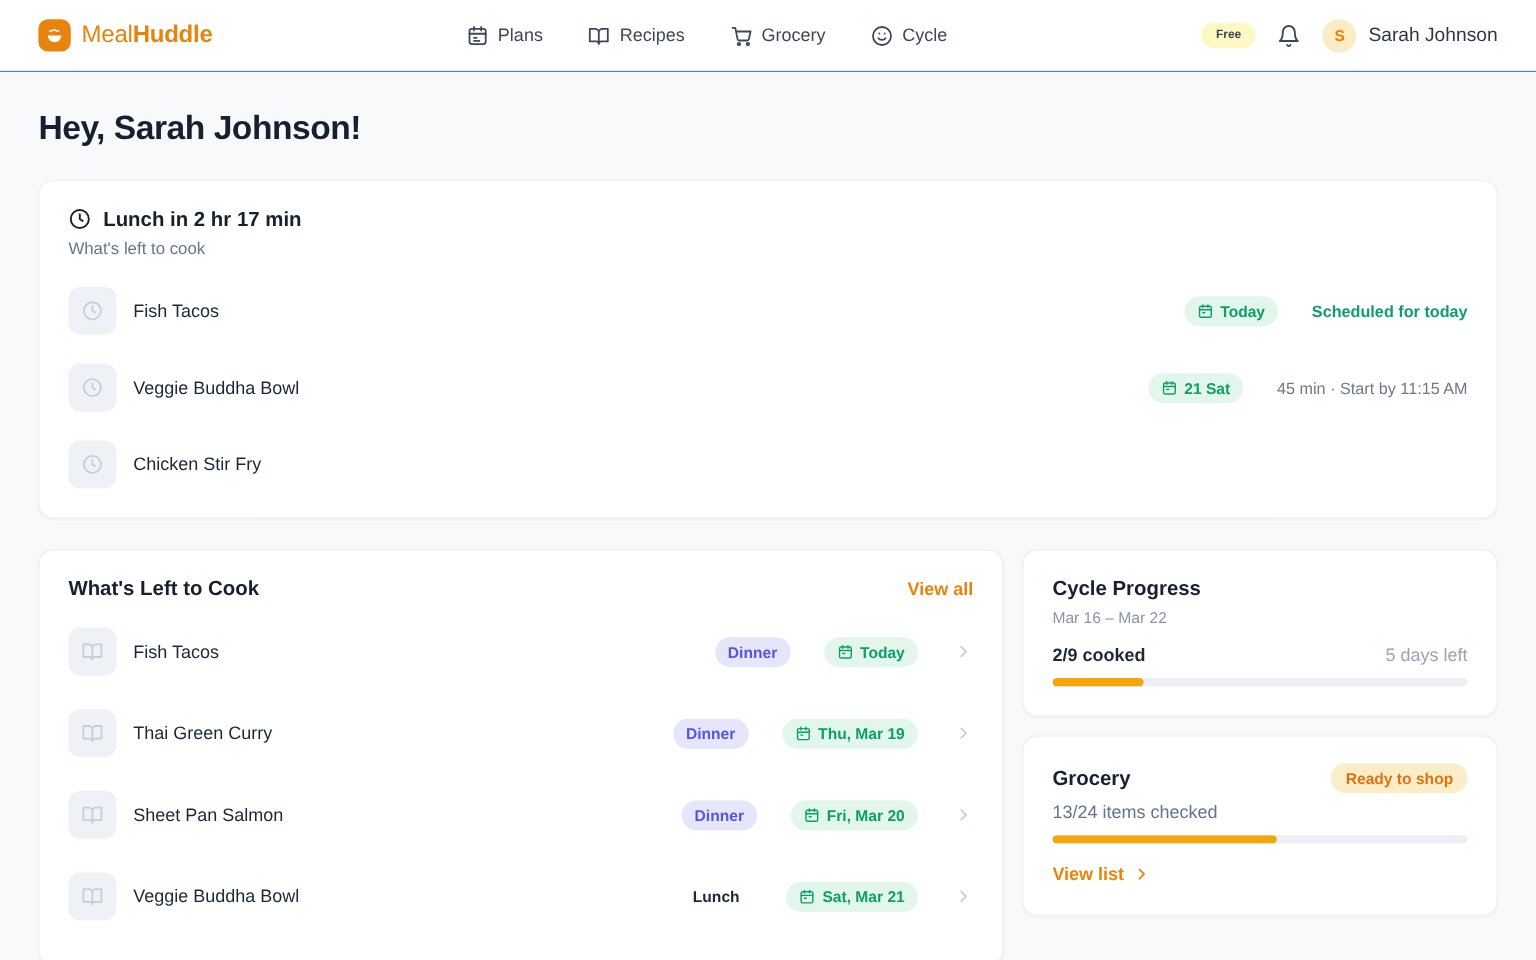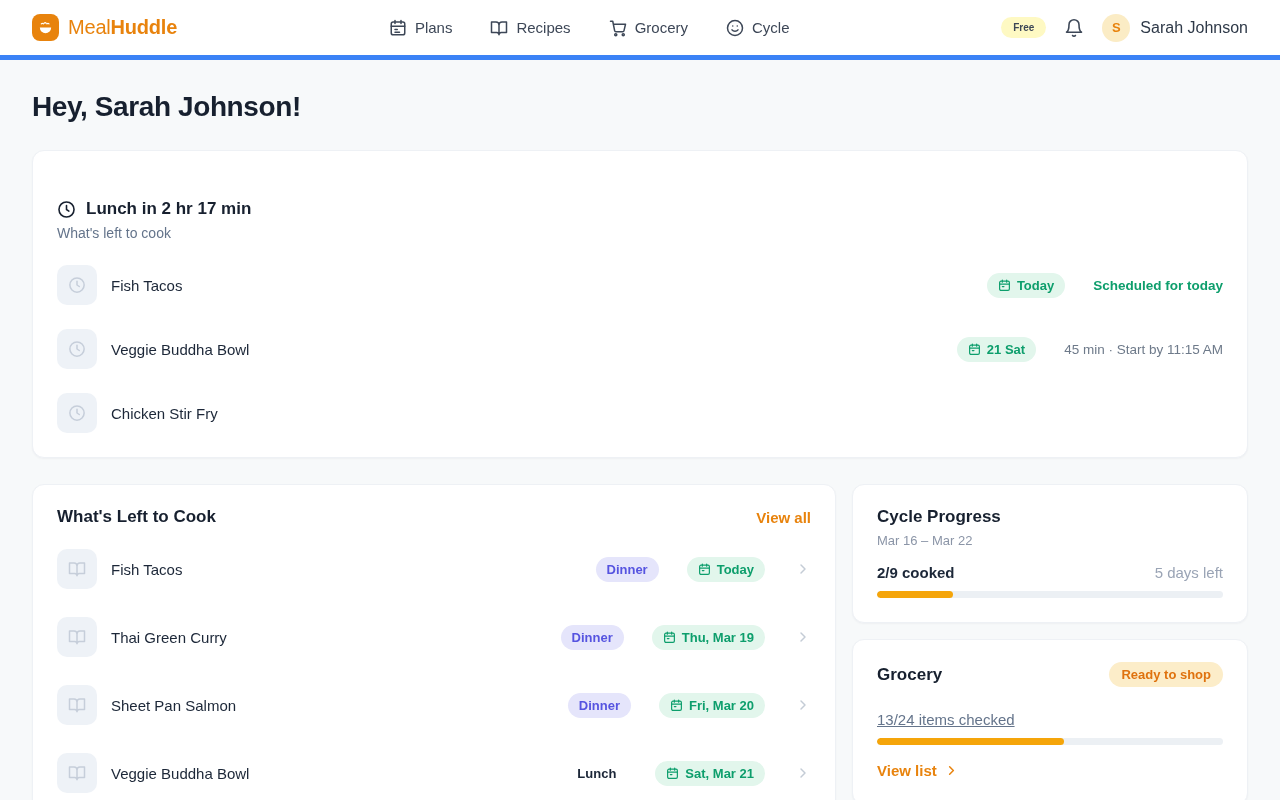--- a/index.html
+++ b/index.html
@@ -20,21 +20,21 @@
     --border:#EEF1F5;
     --track:#ECF0F4;
     --page:#F7F9FA;
   }
   *{box-sizing:border-box;margin:0;padding:0;}
   html,body{width:1280px;height:800px;overflow:hidden;}
   body{background:var(--page);font-family:"Liberation Sans",sans-serif;color:var(--ink);}
   svg{display:block;flex:none;}
 
   
-  .topbar{height:60px;background:#fff;border-bottom:5px solid #3b82f6;display:flex;align-items:center;padding:0 32px;}
+  .topbar{height:60px;background:#fff;border-bottom:1px solid #3b82f6;display:flex;align-items:center;padding:0 32px;}
   .logo{display:flex;align-items:center;gap:9px;cursor:pointer;}
   .logo-badge{width:27px;height:27px;border-radius:8px;background:var(--brand);display:flex;align-items:center;justify-content:center;}
   .logo-text{font-size:20px;color:var(--brand);letter-spacing:-0.2px;}
   .logo-text .lt-a{font-weight:500;}
   .logo-text .lt-b{font-weight:700;}
   .main-nav{flex:1;display:flex;justify-content:center;gap:38px;}
   .nav-item{display:flex;align-items:center;gap:8px;font-size:15px;font-weight:500;color:#3D4757;cursor:pointer;}
   .nav-item svg{stroke:#3D4757;}
   .top-right{display:flex;align-items:center;gap:18px;}
   .free-badge{background:#fef9c3;color:#3D4757;font-size:10px;font-weight:600;padding:5px 12px;border-radius:999px;}
@@ -43,21 +43,21 @@
   .avatar{width:28px;height:28px;border-radius:50%;background:#FBECC5;color:var(--brand);font-size:13px;font-weight:700;display:flex;align-items:center;justify-content:center;}
   .user-name{font-size:16px;font-weight:500;color:#2E3948;}
 
   
   .page{padding:0 32px;}
   .greeting{font-size:28px;font-weight:700;letter-spacing:-0.4px;color:var(--ink);margin-top:31px;}
 
   .card{background:#fff;border:1px solid var(--border);border-radius:12px;box-shadow:0 1px 2px rgba(15,23,42,.04);}
 
   .today-card{margin-top:27px;padding:22px 24px 12px;}
-  .today-head{display:flex;align-items:flex-end;gap:10px;margin-top:26px;}
+  .today-head{display:flex;align-items:flex-start;gap:10px;}
   .today-title{font-size:17px;font-weight:700;color:var(--ink);}
   .today-sub{margin-top:6px;font-size:14px;color:var(--gray);}
   .today-rows{margin-top:12px;}
   .meal-row{display:flex;align-items:center;height:64px;cursor:pointer;}
   .thumb{width:40px;height:40px;border-radius:10px;background:var(--thumb-bg);display:flex;align-items:center;justify-content:center;}
   .meal-name{margin-left:14px;font-size:15px;font-weight:500;color:var(--ink-2);}
   .row-right{margin-left:auto;display:flex;align-items:center;gap:28px;}
   .date-pill{display:inline-flex;align-items:center;gap:6px;background:var(--green-bg);color:var(--green);font-size:13px;font-weight:700;padding:5px 11px;border-radius:999px;white-space:nowrap;}
   .date-pill svg{stroke:var(--green);}
   .status-green{color:var(--green);font-size:13.5px;font-weight:600;}
@@ -80,21 +80,21 @@
   .pc-range{margin-top:6px;font-size:13px;color:#8B95A7;}
   .pc-stats{display:flex;justify-content:space-between;align-items:flex-start;margin-top:16px;}
   .pc-cooked{font-size:15px;font-weight:600;color:var(--ink-2);}
   .pc-days{font-size:15px;color:var(--gray-lt);}
   .bar{margin-top:10px;height:7px;border-radius:999px;background:var(--track);overflow:hidden;}
   .bar-fill{height:100%;border-radius:999px;background:var(--amber);width:0;}
 
   .grocery-card{padding:22px 24px 24px;}
   .gc-head{display:flex;align-items:center;justify-content:space-between;}
   .ready-badge{background:#FCEDC9;color:var(--brand-deep);font-size:13px;font-weight:700;padding:5px 12px;border-radius:999px;}
-  .gc-sub{margin-top:24px;font-size:15px;color:var(--gray);text-decoration:underline;}
+  .gc-sub{margin-top:8px;font-size:15px;color:var(--gray);}
   .view-list{margin-top:17px;display:inline-flex;align-items:center;gap:7px;color:var(--brand);font-size:15px;font-weight:600;cursor:pointer;}
   .view-list svg{stroke:var(--brand);}
 </style>
 </head>
 <body>
 
 <header class="topbar">
   <div class="logo">
     <span class="logo-badge">
       <svg width="17" height="17" viewBox="0 0 24 24" fill="none">

